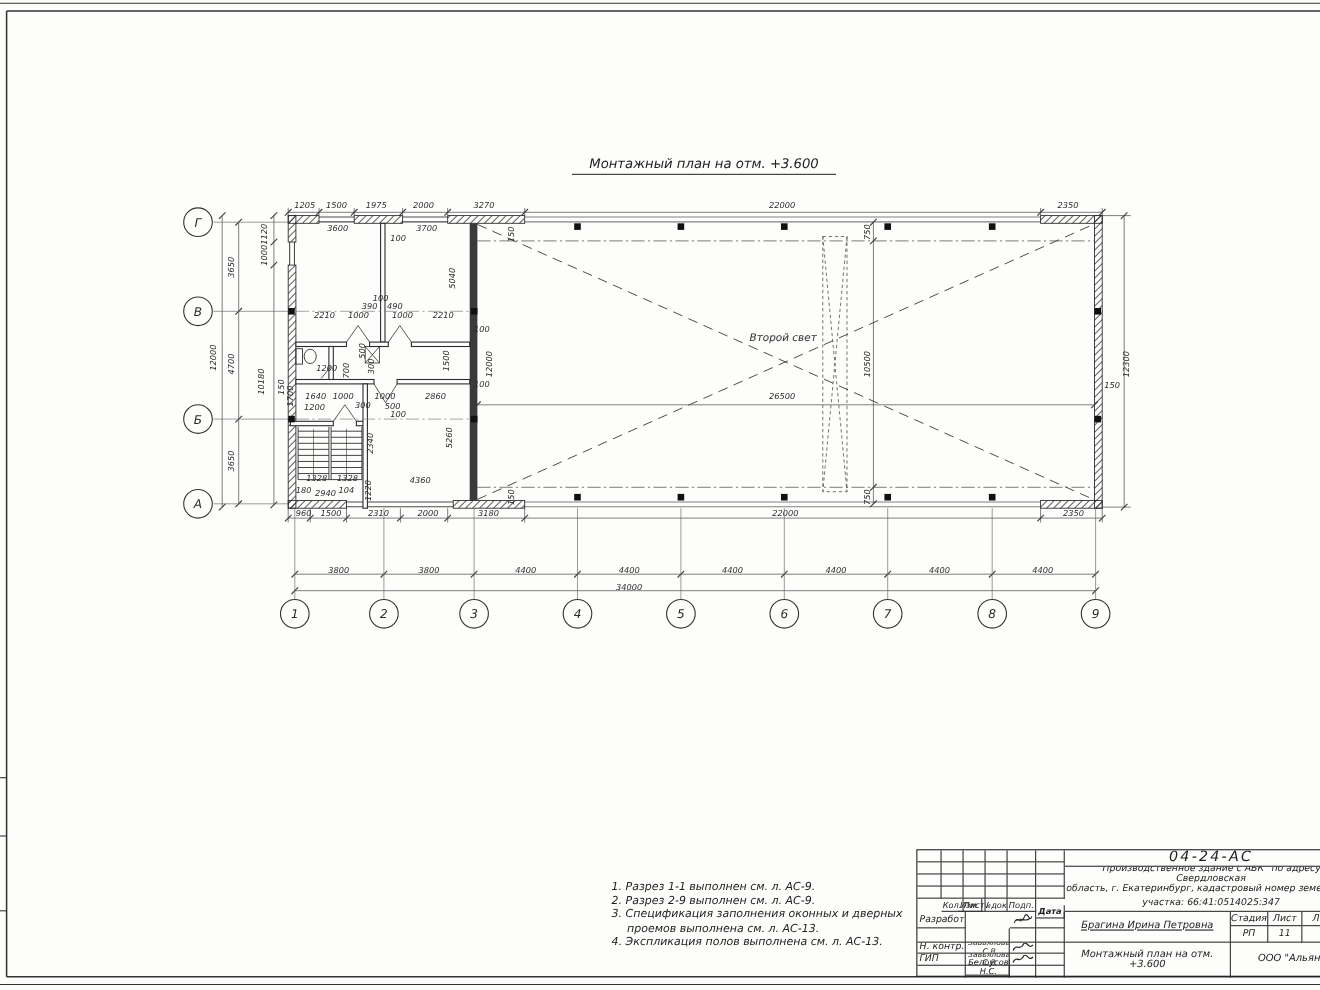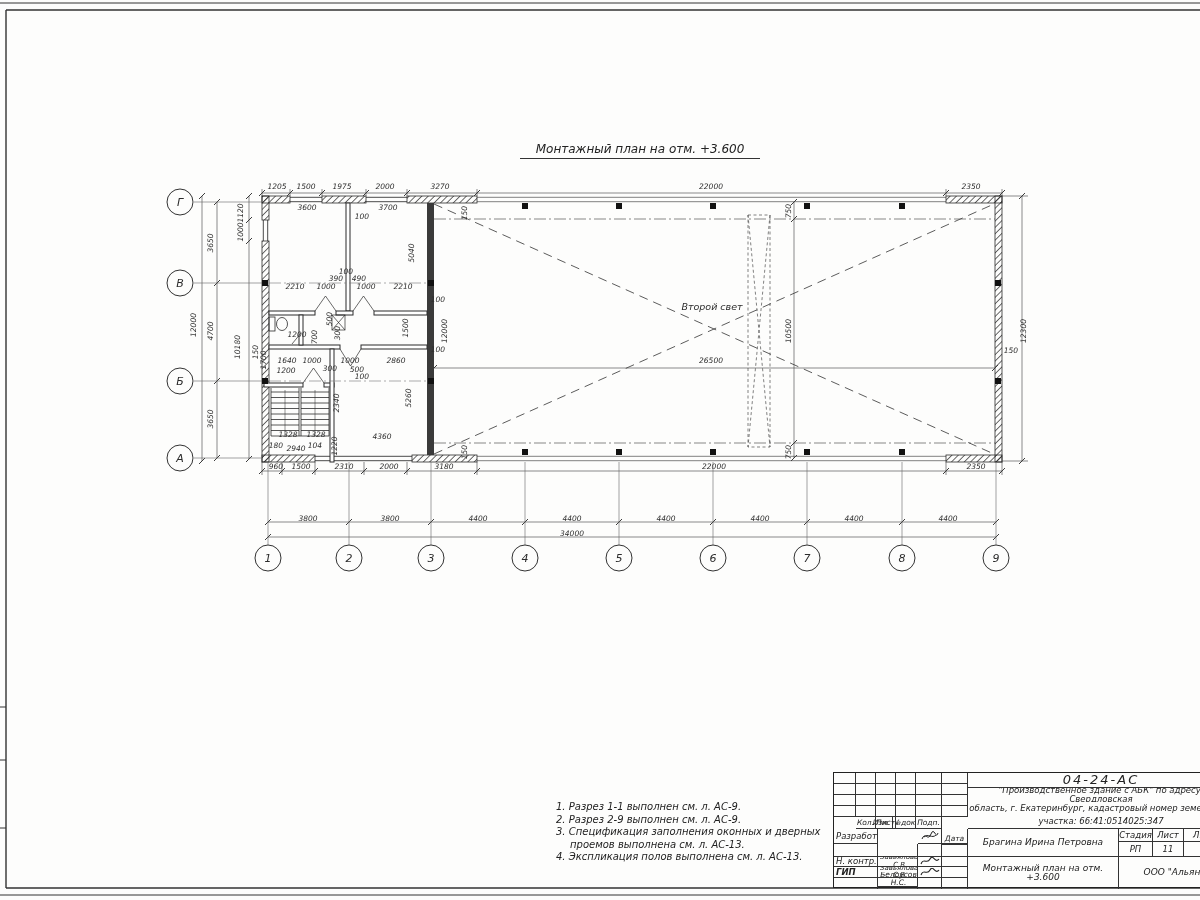--- a/index.html
+++ b/index.html
@@ -444,21 +444,21 @@
     <div class="cell" style="left:42px;top:33px;width:20px;height:11px;"></div>
     <div class="cell" style="left:62px;top:33px;width:20px;height:11px;"></div>
     <div class="cell" style="left:82px;top:33px;width:26px;height:11px;"></div>
     <div class="cell" style="left:108px;top:33px;width:26px;height:11px;"></div>
 
     <div class="cell" style="left:0;top:44px;width:22px;height:12px;font-size:7.5px;margin-left:37px;">Изм.</div>
     <div class="cell" style="left:22px;top:44px;width:20px;height:12px;font-size:7.5px;">Кол.</div>
     <div class="cell" style="left:42px;top:44px;width:20px;height:12px;font-size:7.5px;">Лист</div>
     <div class="cell" style="left:62px;top:44px;width:20px;height:12px;font-size:7.5px;">№док.</div>
     <div class="cell" style="left:82px;top:44px;width:26px;height:12px;font-size:7.5px;">Подп.</div>
-    <div class="cell" style="left:108px;top:60px;width:26px;height:12px;font-size:7.5px;">Дата</div>
+    <div class="cell" style="left:108px;top:50px;width:26px;height:12px;font-size:7.5px;font-weight:bold;">Дата</div>
 
     <div class="cell left" style="left:0;top:56px;width:44px;height:15px;">Разработал</div>
     <div class="cell left" style="left:44px;top:56px;width:40px;height:15px;font-size:7.5px;margin-top:43px;">Белоусов Н.С.</div>
     <div class="cell sig" style="left:84px;top:56px;width:24px;height:15px;">
       <svg width="20" height="13" viewBox="0 0 20 13">
           <path d="M2,9 C5,1 8,12 11,4 S16,10 18,3 M4,7 C8,3 12,9 16,5" stroke="#222" stroke-width="1" fill="none"></path>
         </svg>
     </div>
     <div class="cell" style="left:108px;top:56px;width:26px;height:15px;"></div>
     <div class="cell left" style="left:0;top:71px;width:44px;height:13px;"></div>
@@ -466,38 +466,38 @@
     <div class="cell" style="left:84px;top:71px;width:24px;height:13px;"></div>
     <div class="cell" style="left:108px;top:71px;width:26px;height:13px;"></div>
     <div class="cell left" style="left:0;top:84px;width:44px;height:10px;text-align:center;">Н. контр.</div>
     <div class="cell left" style="left:44px;top:84px;width:40px;height:10px;font-size:7px;">Завьялова С.В</div>
     <div class="cell sig" style="left:84px;top:84px;width:24px;height:10px;">
       <svg width="20" height="9" viewBox="0 0 20 9">
           <path d="M1,7 C4,0 7,8 10,2 S15,7 19,2" stroke="#222" stroke-width="1.1" fill="none"></path>
         </svg>
     </div>
     <div class="cell" style="left:108px;top:84px;width:26px;height:10px;"></div>
-    <div class="cell left" style="left:0;top:94px;width:44px;height:11px;font-weight:bold;">ГИП</div>
+    <div class="cell left" style="left:0;top:94px;width:44px;height:11px;">ГИП</div>
     <div class="cell left" style="left:44px;top:94px;width:40px;height:11px;font-size:7px;">Завьялова С.В</div>
     <div class="cell sig" style="left:84px;top:94px;width:24px;height:11px;">
       <svg width="20" height="9" viewBox="0 0 20 9">
           <path d="M1,7 C4,0 7,8 10,2 S15,7 19,2" stroke="#222" stroke-width="1.1" fill="none"></path>
         </svg>
     </div>
     <div class="cell" style="left:108px;top:94px;width:26px;height:11px;"></div>
     <div class="cell" style="left:0;top:105px;width:44px;height:11px;border-bottom:none;"></div>
     <div class="cell" style="left:44px;top:105px;width:40px;height:11px;border-bottom:none;"></div>
     <div class="cell" style="left:84px;top:105px;width:24px;height:11px;border-bottom:none;"></div>
     <div class="cell" style="left:108px;top:105px;width:26px;height:11px;border-bottom:none;"></div>
 
     <div class="cell nb docnum" style="left:134px;top:0;width:266px;height:15px;">04-24-АС</div>
     <div class="cell nb" style="left:134px;top:15px;width:266px;height:14px;border-bottom:none;">"Производственное здание с АБК" по адресу: Свердловская</div>
     <div class="cell nb" style="left:134px;top:29px;width:266px;height:13px;border-bottom:none;">область, г. Екатеринбург, кадастровый номер земельного</div>
     <div class="cell nb" style="left:134px;top:42px;width:266px;height:14px;">участка: 66:41:0514025:347</div>
-    <div class="cell" style="left:134px;top:56px;width:151px;height:28px;font-size:9px;">Брагина Ирина Петровна</div>
+    <div class="cell" style="left:134px;top:56px;width:151px;height:28px;font-size:9px;text-decoration:underline;">Брагина Ирина Петровна</div>
     <div class="cell" style="left:285px;top:56px;width:34px;height:13px;">Стадия</div>
     <div class="cell" style="left:319px;top:56px;width:31px;height:13px;">Лист</div>
     <div class="cell nb" style="left:350px;top:56px;width:50px;height:13px;">Листов</div>
     <div class="cell" style="left:285px;top:69px;width:34px;height:15px;">РП</div>
     <div class="cell" style="left:319px;top:69px;width:31px;height:15px;">11</div>
     <div class="cell nb" style="left:350px;top:69px;width:50px;height:15px;">13</div>
     <div class="cell" style="left:134px;top:84px;width:151px;height:32px;border-bottom:none;font-size:9px;">Монтажный план на отм. +3.600</div>
     <div class="cell nb" style="left:285px;top:84px;width:115px;height:32px;border-bottom:none;font-size:9px;">ООО "Альянс"</div>
   </div>
 </div>

